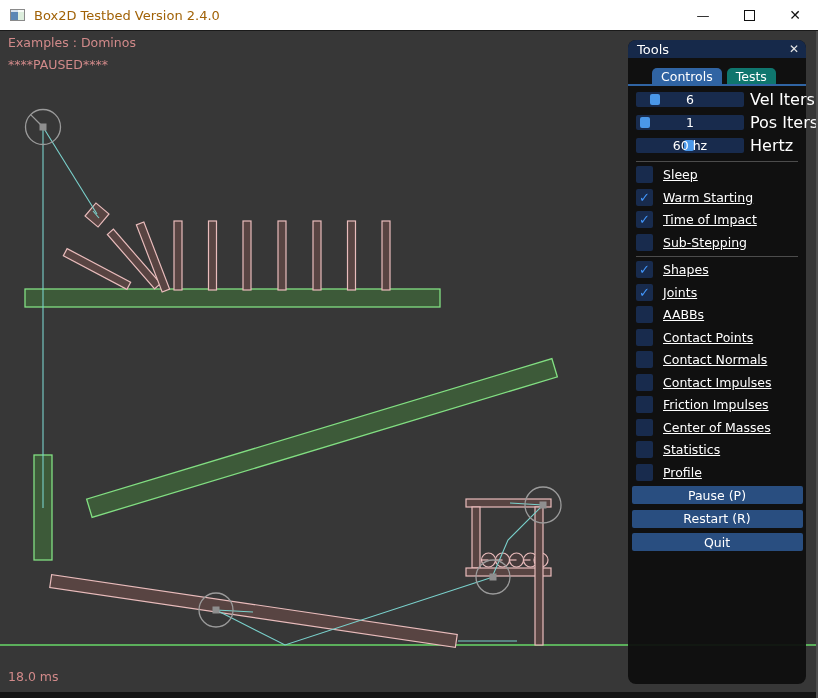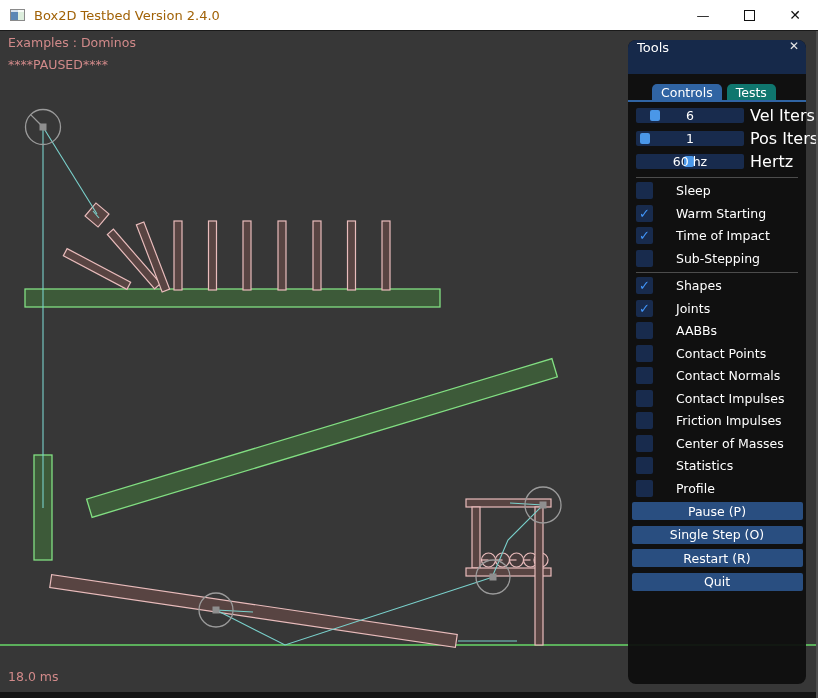--- a/index.html
+++ b/index.html
@@ -33,38 +33,38 @@
   .bottom-strip{position:absolute;left:0;bottom:0;width:818px;height:6px;background:#141414;z-index:40;}
   .right-strip{position:absolute;right:0;top:0;width:2px;height:667px;background:#4e4e4e;z-index:41;}
   
   .panel{
     position:absolute;left:628px;top:9px;width:178px;height:644px;
     background:rgba(13,13,13,0.93);border-radius:8px;color:#fff;z-index:20;
     font-size:12.5px;
   }
   .panel-title{
     height:18px;background:#16294a;border-radius:8px 8px 0 0;
-    display:flex;align-items:flex-start;padding:0 7px 16px 9px;font-size:13px;
+    display:flex;align-items:center;padding:0 7px 0 9px;font-size:13px;
   }
   .panel-close{margin-left:auto;color:#e8e8e8;font-size:12px;line-height:12px;}
   .tabbar{margin-top:10px;padding-left:24px;display:flex;gap:5px;border-bottom:2px solid #3064a3;}
   .tab{height:16px;padding:0 9px;display:flex;align-items:center;border-radius:5px 5px 0 0;background:#0f766e;font-size:12.5px;}
   .tab.active{background:#3064a3;}
   .section{padding:0 8px;}
   #sliders{margin-top:6px;}
   .slider-row{display:flex;align-items:center;height:15px;margin-bottom:8px;}
   .track{position:relative;width:108px;height:15px;background:#182b4d;border-radius:2px;flex:none;}
   .grab{position:absolute;top:2px;width:10px;height:11px;background:#4a97e8;border-radius:2px;}
   .sval{position:absolute;inset:0;display:flex;align-items:center;justify-content:center;font-size:12.5px;}
   .slabel{margin-left:6px;font-size:16px;white-space:nowrap;}
   .sep{height:1px;background:#4c4c4c;margin:3px 0 4px 0;}
   .cb-row{display:flex;align-items:center;height:17px;margin-bottom:5.5px;}
   .cb-box{width:17px;height:17px;background:#182b4d;border-radius:2px;display:flex;align-items:center;justify-content:center;flex:none;}
   .cb-check{color:#4296fa;font-size:13px;font-weight:bold;line-height:13px;}
-  .cb-label{margin-left:23px;white-space:nowrap;}
+  .cb-label{margin-left:10px;white-space:nowrap;text-decoration:underline;}
   #btns{margin-top:2px;}
   .btn{width:171px;height:18px;margin:0 auto 5.5px auto;background:#294e80;border-radius:2px;
        display:flex;align-items:center;justify-content:center;font-size:12.5px;}
 </style>
 </head>
 <body>
 
 <div class="titlebar">
   <div class="app-icon"></div>
   <span class="tb-title">Box2D Testbed Version 2.4.0</span>
@@ -255,21 +255,20 @@
           <div class="cb-box"></div>
           <div class="cb-label">Statistics</div>
         </div>
         <div class="cb-row">
           <div class="cb-box"></div>
           <div class="cb-label">Profile</div>
         </div>
       </div>
     <div id="btns">
         <div class="btn">Pause (P)</div>
-        <div class="btn">Single Step (O)</div>
         <div class="btn">Restart (R)</div>
         <div class="btn">Quit</div>
       </div>
   </div>
 
   <div class="right-strip"></div>
   <div class="bottom-strip"></div>
 </div>
 
 </body></html>

